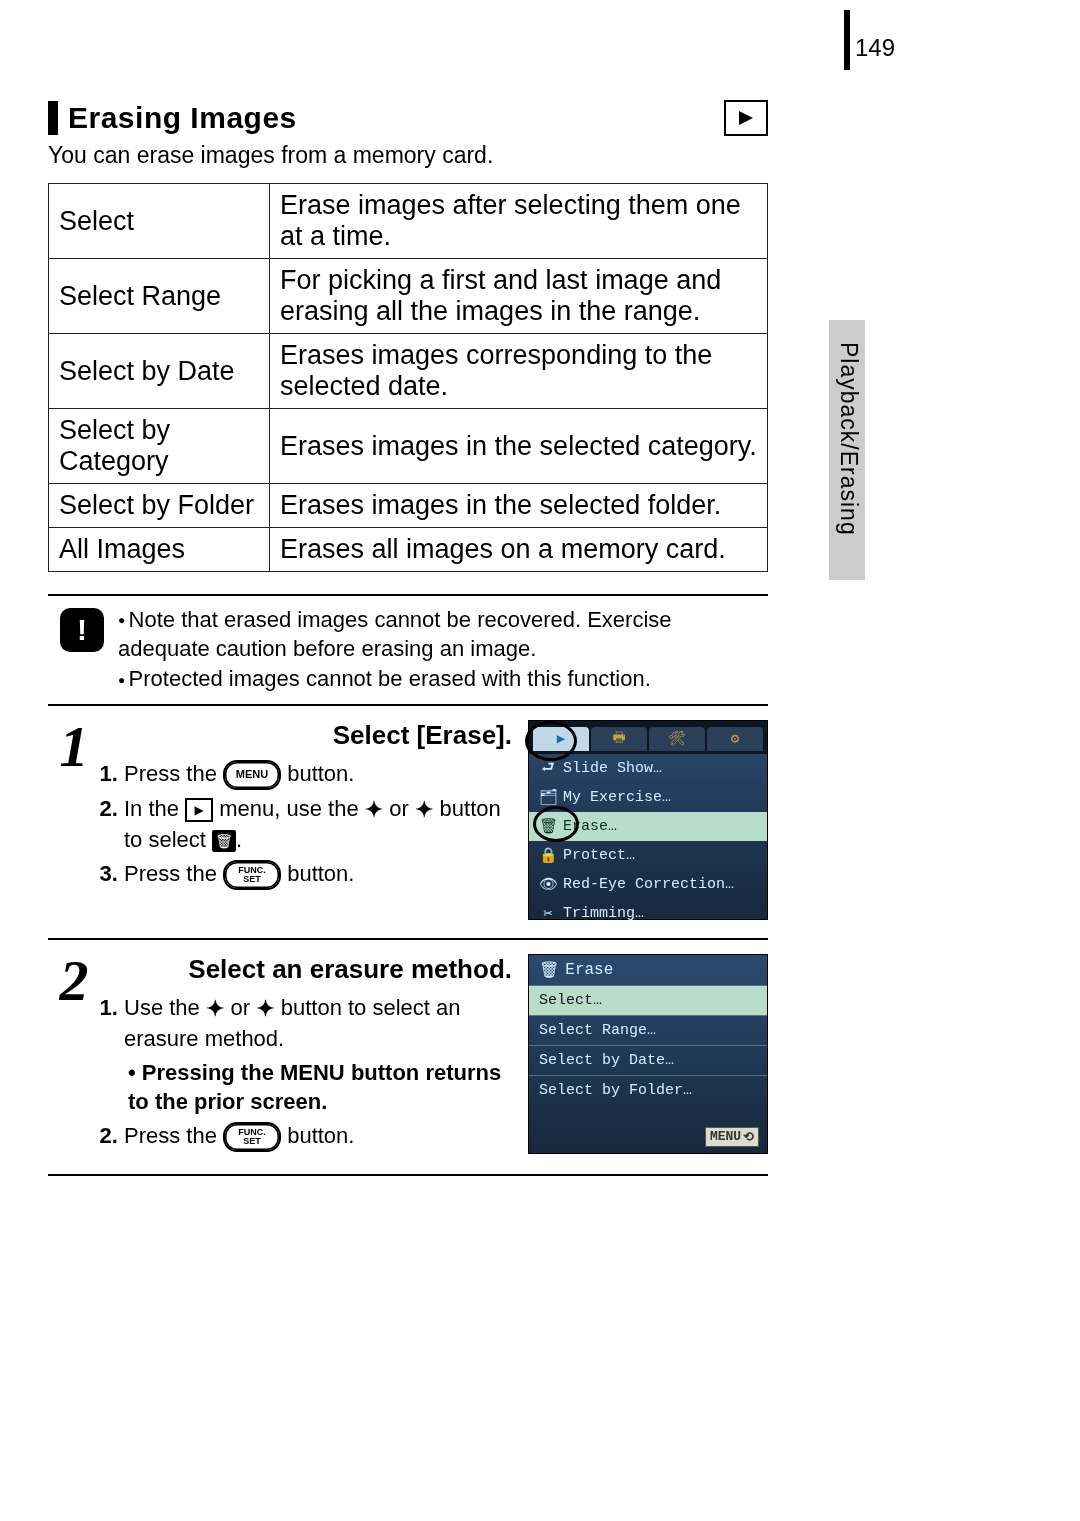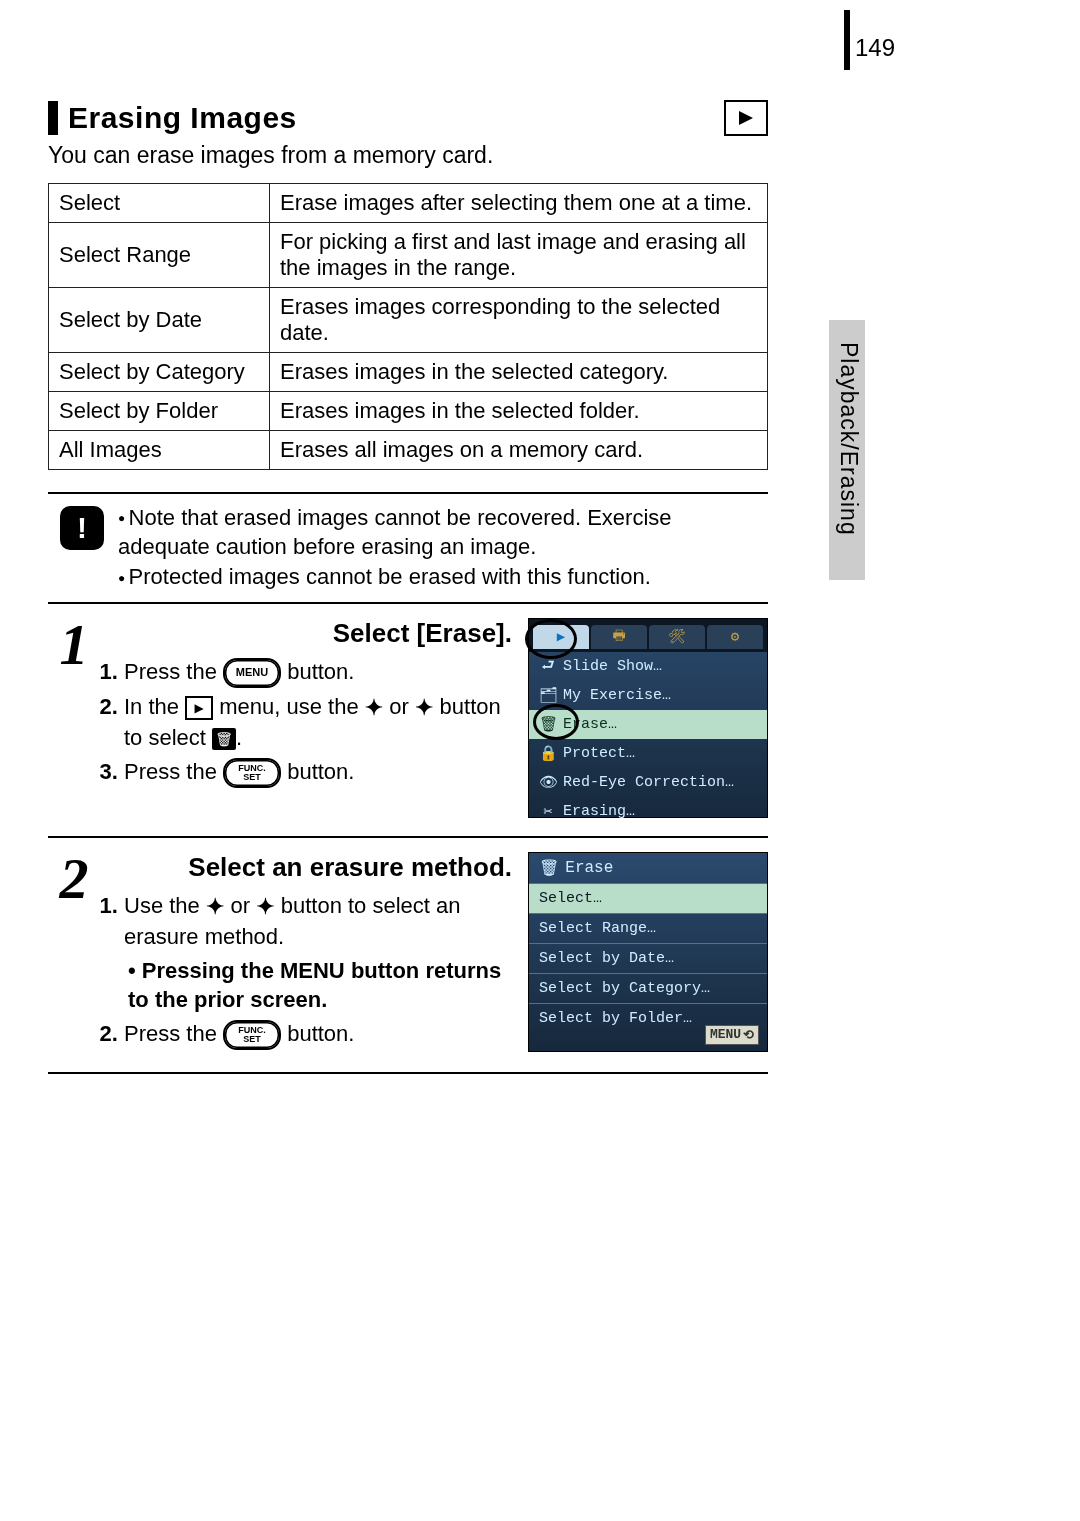--- a/index.html
+++ b/index.html
@@ -79,21 +79,21 @@
     align-items: center;
     justify-content: center;
   }
   .intro {
     font-size: 23px;
     margin: 6px 0 14px 0;
   }
   table.erase-table {
     border-collapse: collapse;
     width: 100%;
-    font-size: 22px;
+    font-size: 27px;
   }
   table.erase-table td {
     border: 1px solid #222;
     padding: 6px 10px;
     vertical-align: middle;
   }
   table.erase-table td:first-child {
     width: 200px;
   }
   .note-box {
@@ -445,21 +445,21 @@
                 <div class="cam1-row" style="position: relative;">
                   <span class="cam1-icon">🔒</span>
                   <span>Protect…</span>
                 </div>
                 <div class="cam1-row" style="position: relative;">
                   <span class="cam1-icon">👁</span>
                   <span>Red-Eye Correction…</span>
                 </div>
                 <div class="cam1-row" style="position: relative;">
                   <span class="cam1-icon">✂</span>
-                  <span>Erasing…</span>
+                  <span>Trimming…</span>
                 </div>
               </div>
           </div>
         </div>
       </div>
     </div>
 
     <div class="step-row">
       <div class="step-num">2</div>
       <div class="step-content">
@@ -480,21 +480,20 @@
         <div class="screenshot">
           <div class="cam2">
             <div class="cam2-header">
                 <span>🗑</span> 
                 <span>Erase</span>
               </div>
             <div id="cam2-rows">
                 <div class="cam2-row sel">Select…</div>
                 <div class="cam2-row">Select Range…</div>
                 <div class="cam2-row">Select by Date…</div>
-                <div class="cam2-row">Select by Category…</div>
                 <div class="cam2-row">Select by Folder…</div>
               </div>
             <div class="cam2-menu">
                 <span>MENU</span> 
                 <span>⟲</span>
               </div>
           </div>
         </div>
       </div>
     </div>

